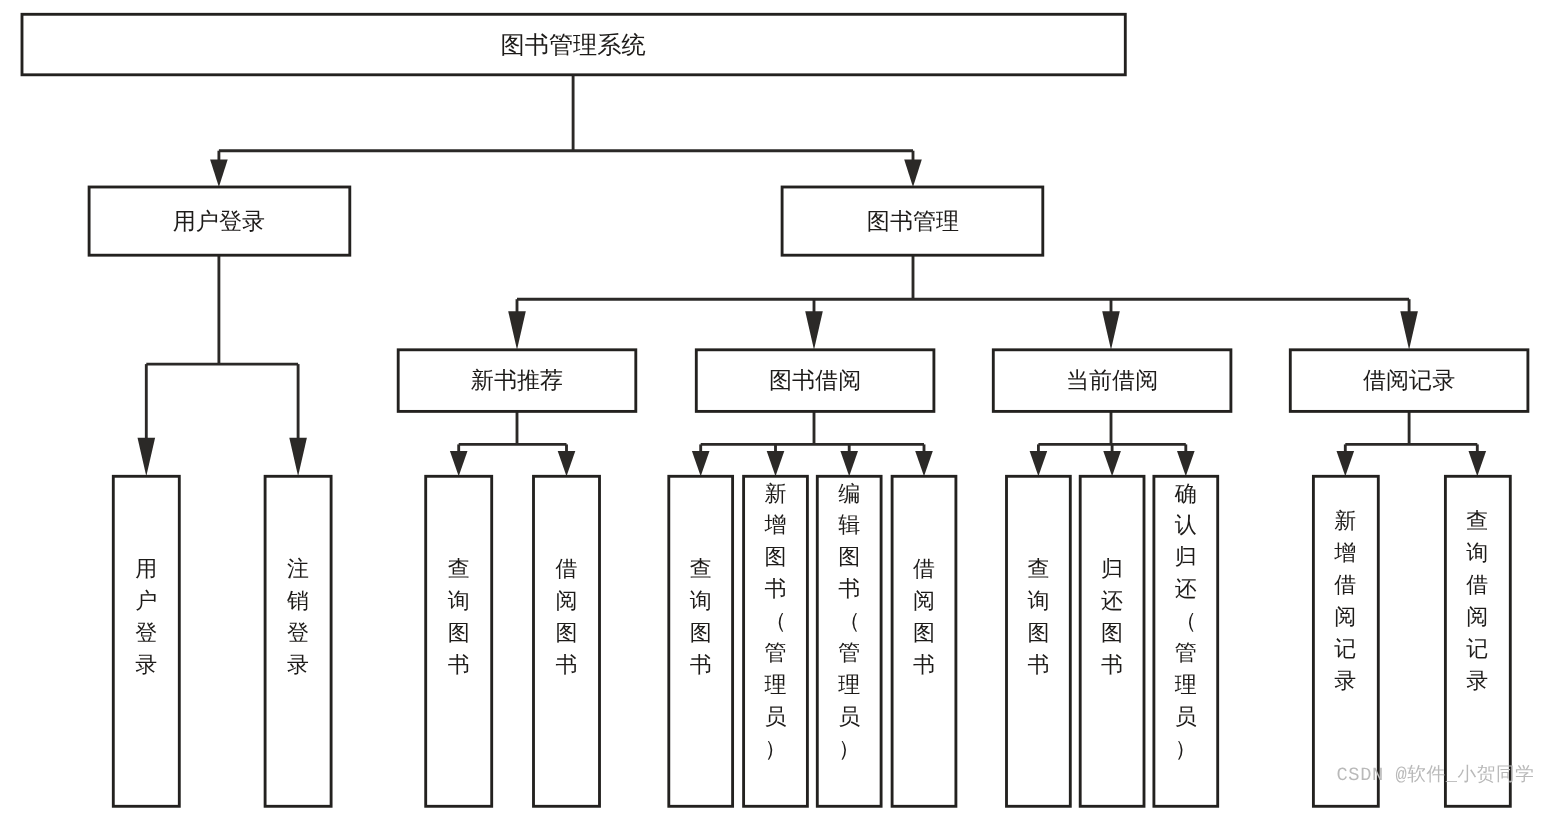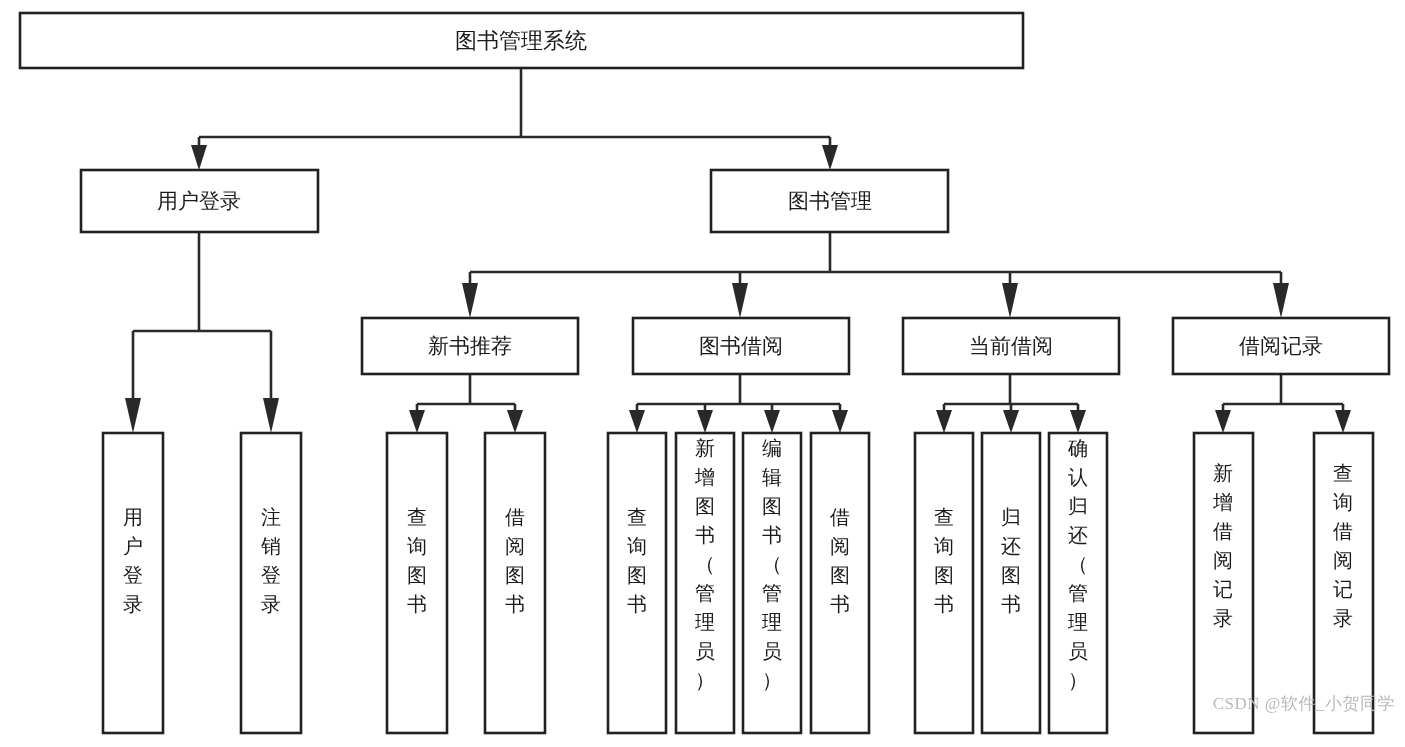--- a/index.html
+++ b/index.html
@@ -54,21 +54,21 @@
   .leaf-label {
     fill: #1d1b19;
     font-family: "DejaVu Sans", "Liberation Sans", sans-serif;
     font-size: 20px;
     text-anchor: middle;
   }
   .watermark {
     position: absolute;
     right: 10px;
     bottom: 6px;
-    font-family: Liberation Serif, serif;
+    font-family: Liberation Mono, monospace;
     font-size: 17px;
     color: #b9b9b9;
     white-space: nowrap;
     letter-spacing: 0.5px;
   }
 </style>
 </head>
 <body>
 
 <div id="diagram-root">

